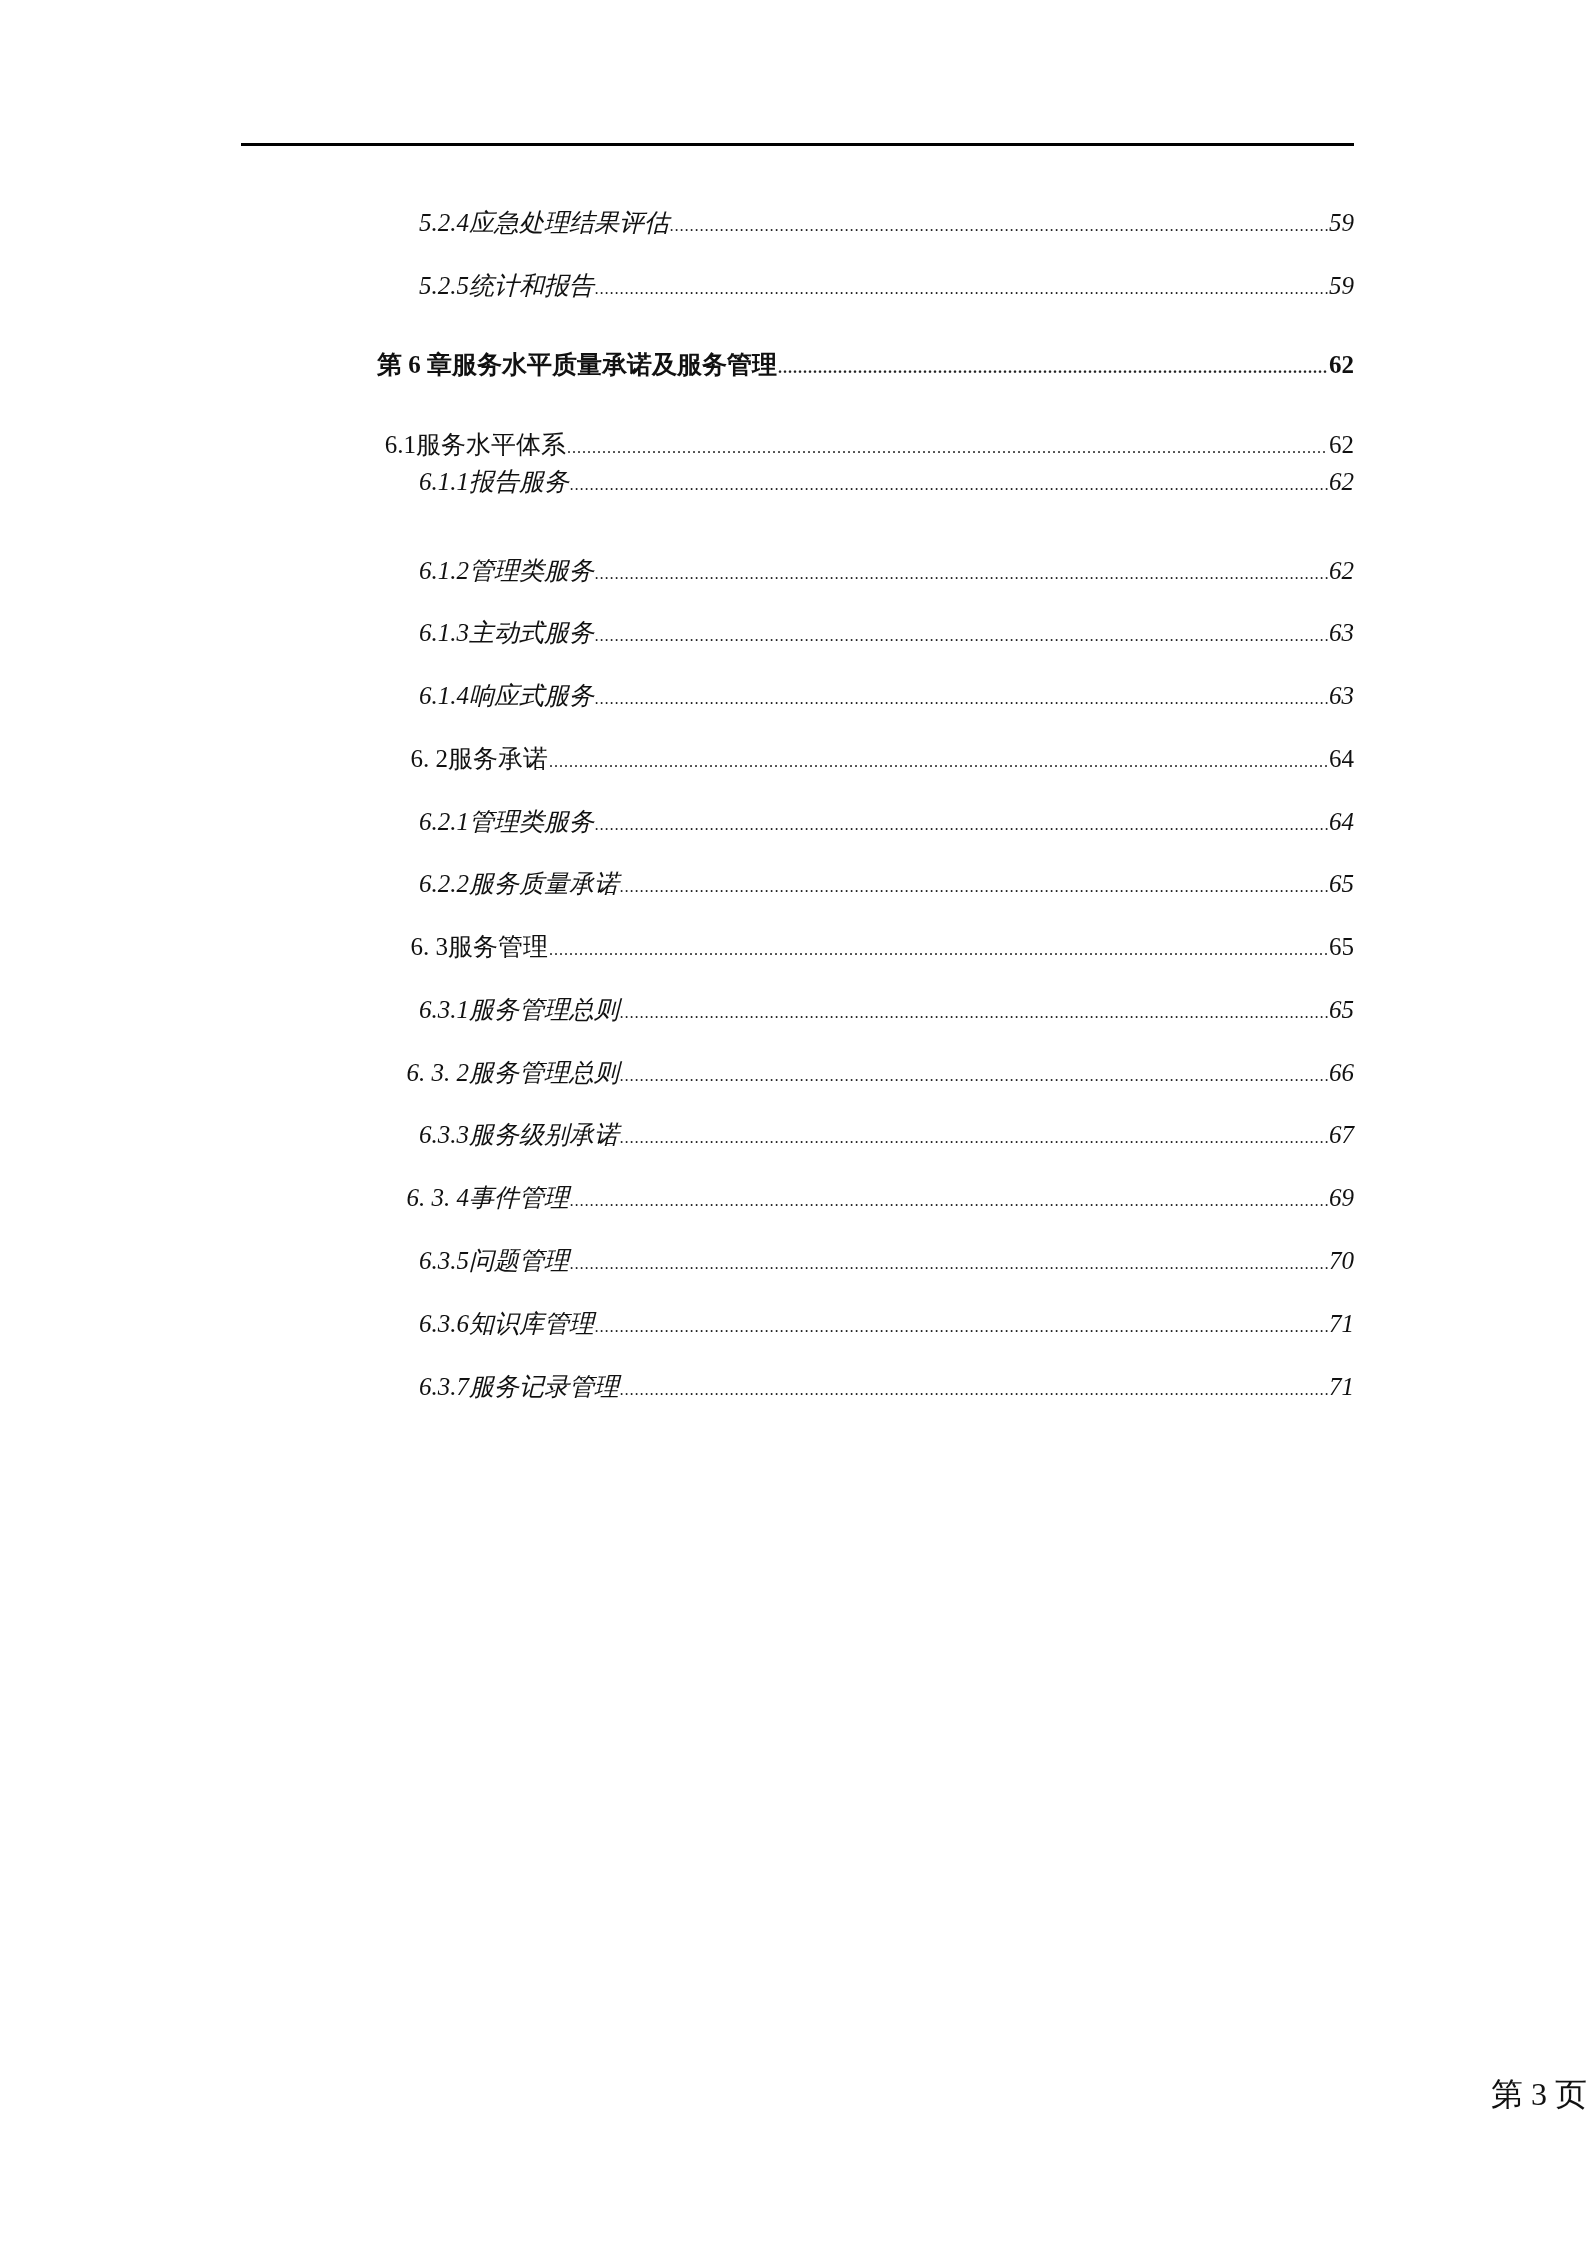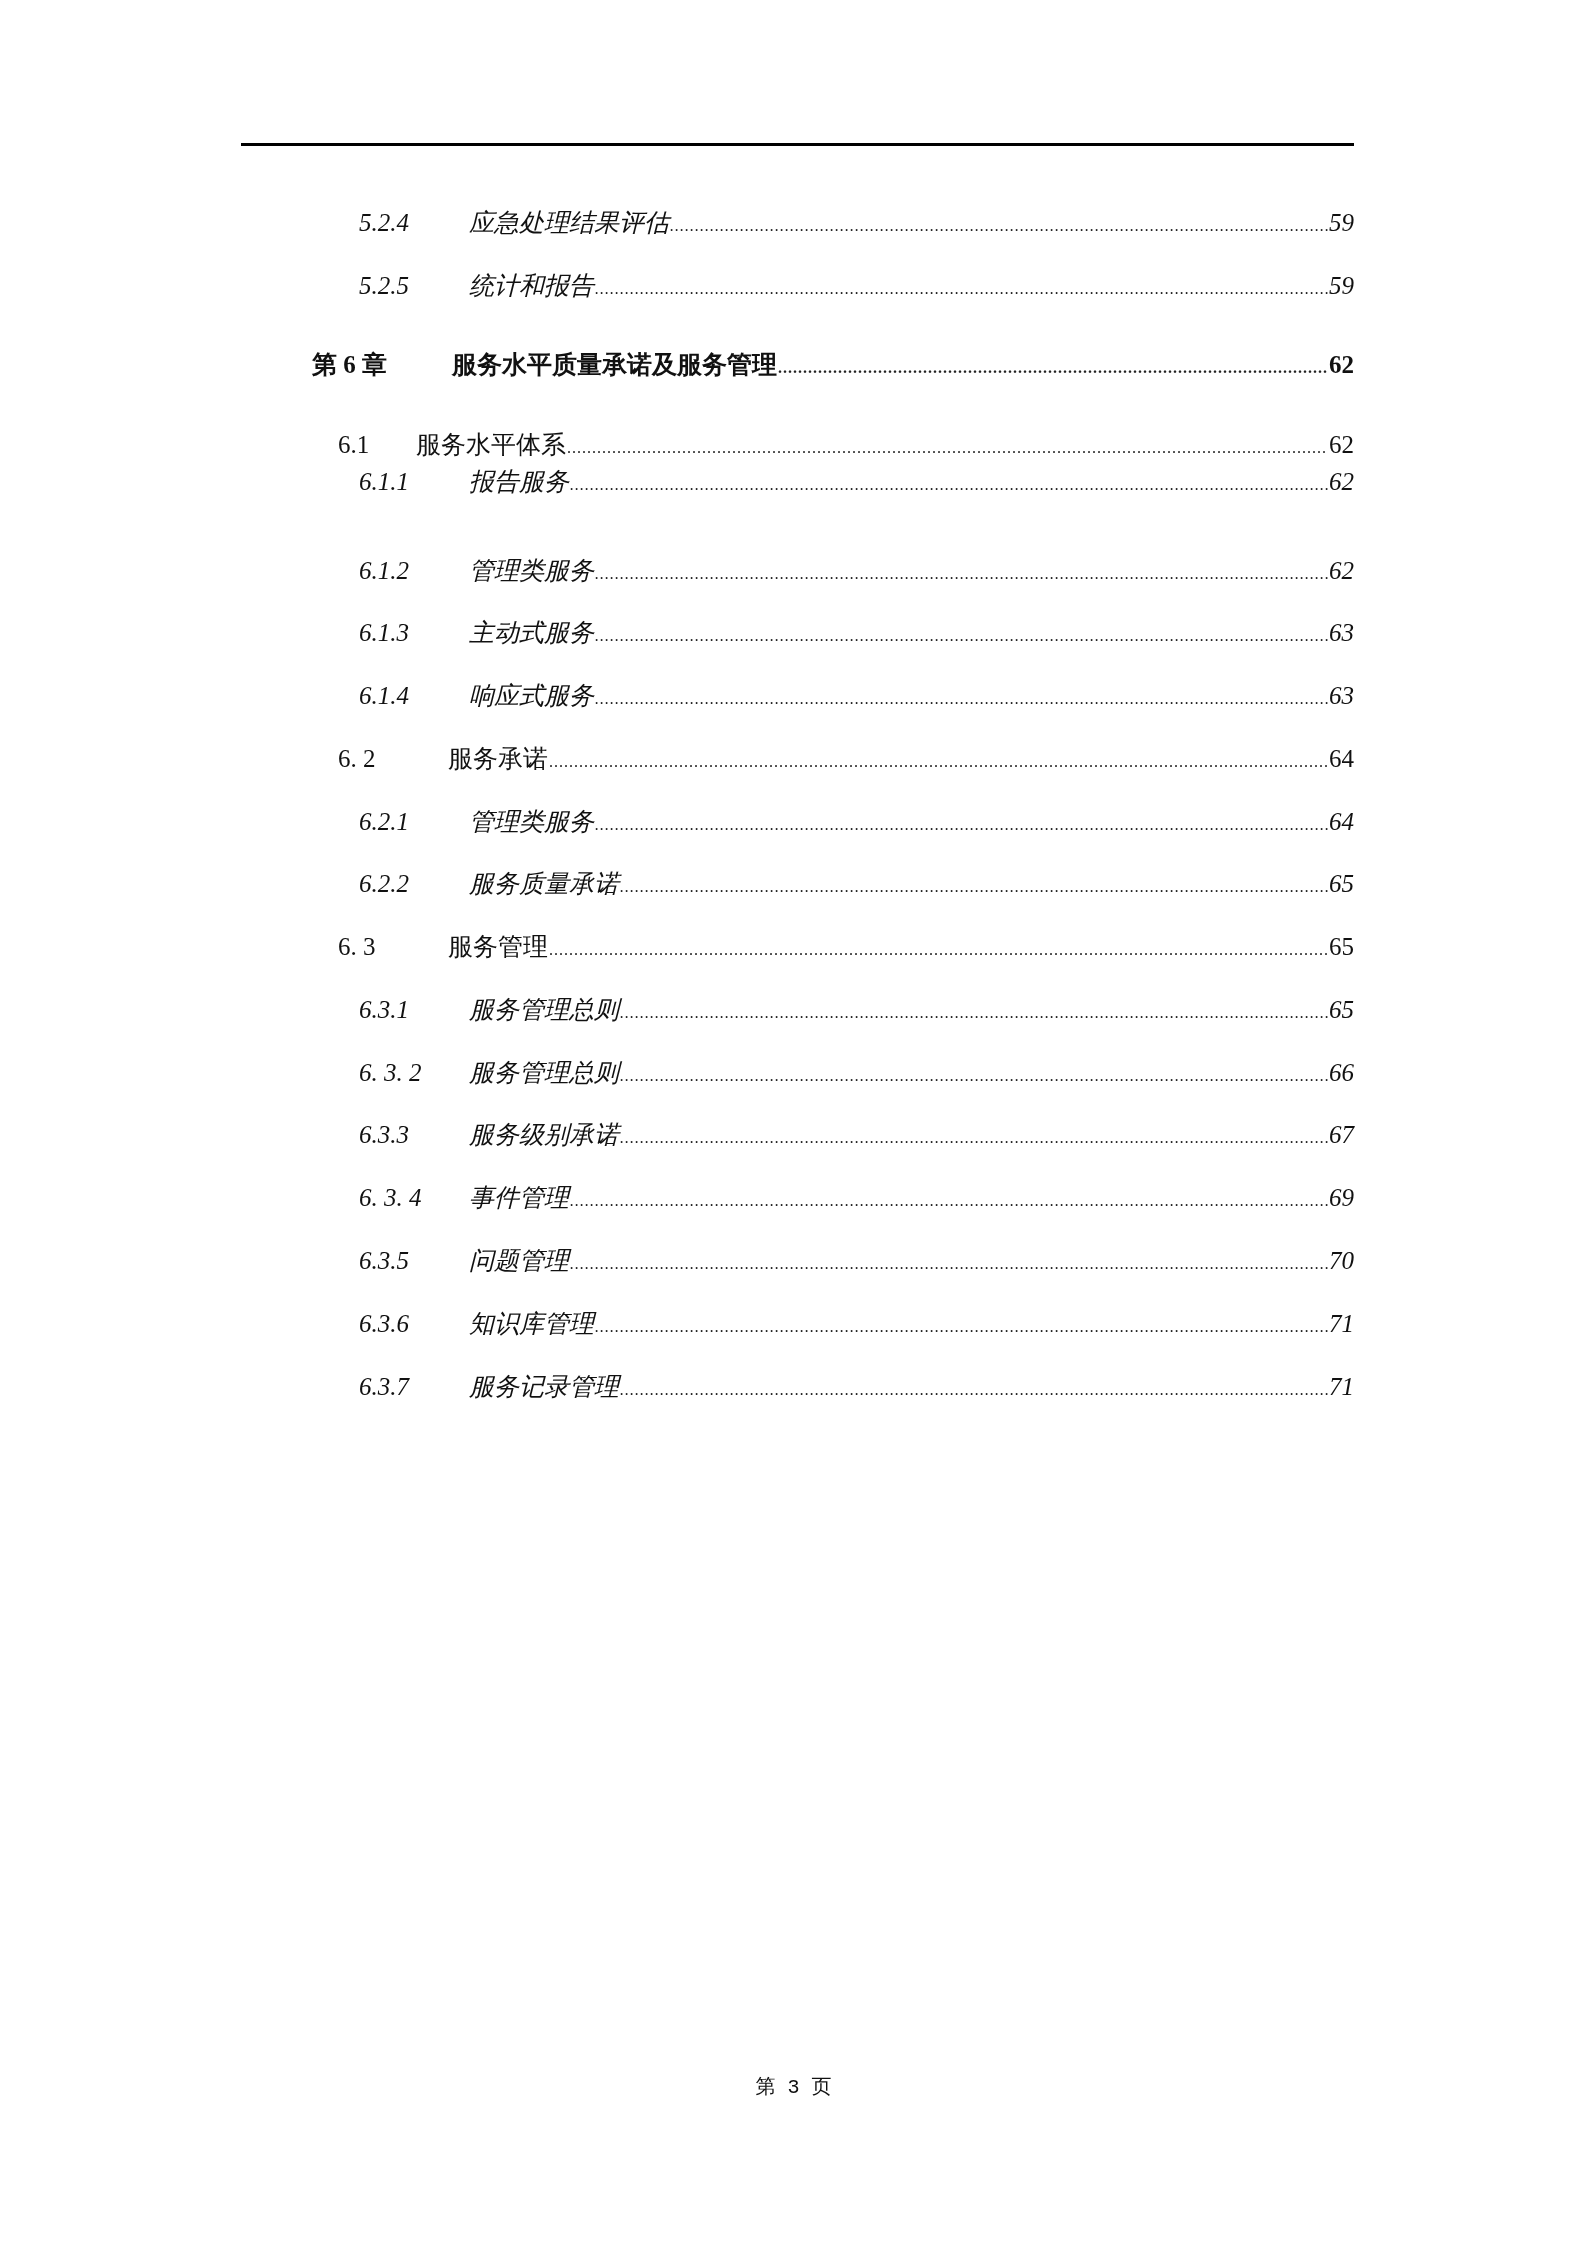--- a/index.html
+++ b/index.html
@@ -1,33 +1,33 @@
 <!DOCTYPE html>
 <html><head>
 <meta charset="utf-8">
 <style>
   html, body { margin: 0; padding: 0; background: #ffffff; }
   body { width: 1587px; height: 2245px; position: relative; overflow: hidden;
          font-family: "Liberation Serif", "DejaVu Serif", serif; color: #111; }
   .header-rule { position: absolute; left: 241px; top: 143px; width: 1113px; height: 3px; background: #000; }
   .toc { position: absolute; left: 0; top: 0; width: 100%; }
   .entry { position: absolute; display: flex; align-items: baseline; right: 233px; font-size: 25px; line-height: 30px; }
-  .entry .num { flex: 0 0 auto; }
+  .entry .num { flex: 0 0 auto; text-align: right; }
   .entry .title { flex: 0 0 auto; white-space: nowrap; }
   .entry .leader { flex: 1 1 auto; overflow: hidden; white-space: nowrap; margin: 0 1px; letter-spacing: 1px; color: #222; }
   .entry .leader::after { content: "................................................................................................................................................................................................................................................................................"; font-size: 16px; }
   .entry .page { flex: 0 0 auto; font-family: Liberation Serif, serif; }
   .lvl0 { left: 296px; font-weight: bold; margin-left: 16px; }
   .lvl0 .num { width: 140px; }
   .lvl1 { left: 326px; margin-left: 12px; }
   .lvl1 .num { width: 78px; }
   .lvl1.wide .num { width: 110px; }
   .lvl2 { left: 359px; font-style: italic; }
   .lvl2 .num { width: 110px; }
-  .footer { position: absolute; left: 0; width: 100%; top: 2073px; text-align: center; font-size: 20px; font-family: Liberation Mono, monospace; }
+  .footer { position: absolute; left: 0; width: 100%; top: 2073px; text-align: right; font-size: 32px; }
 </style>
 </head>
 <body>
 
 <div class="header-rule"></div>
 
 <div class="toc">
   <div class="entry lvl2" style="top:208px">
     <span class="num">5.2.4</span>
     <span class="title">应急处理结果评估</span>

